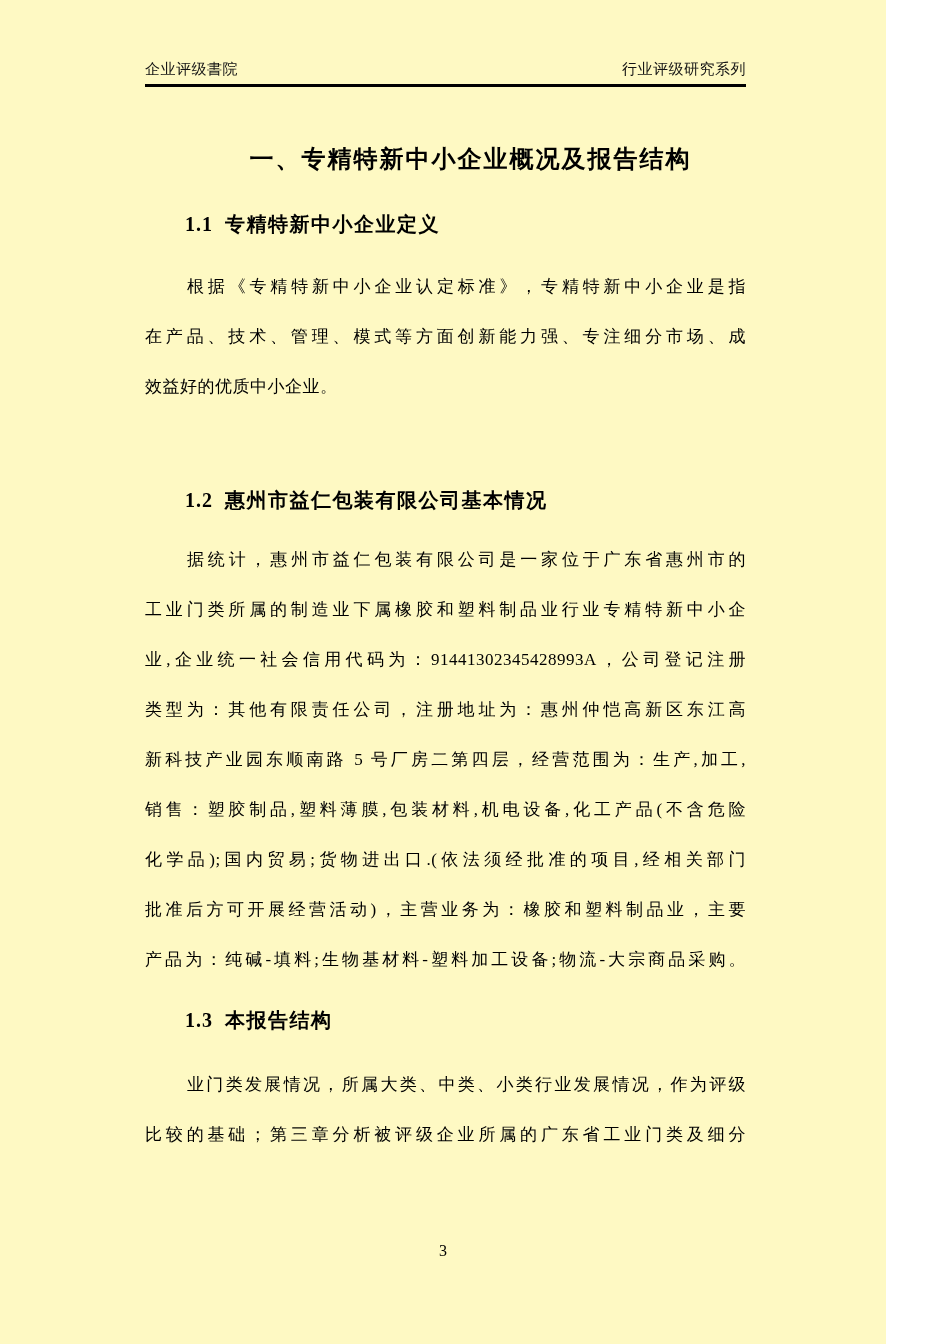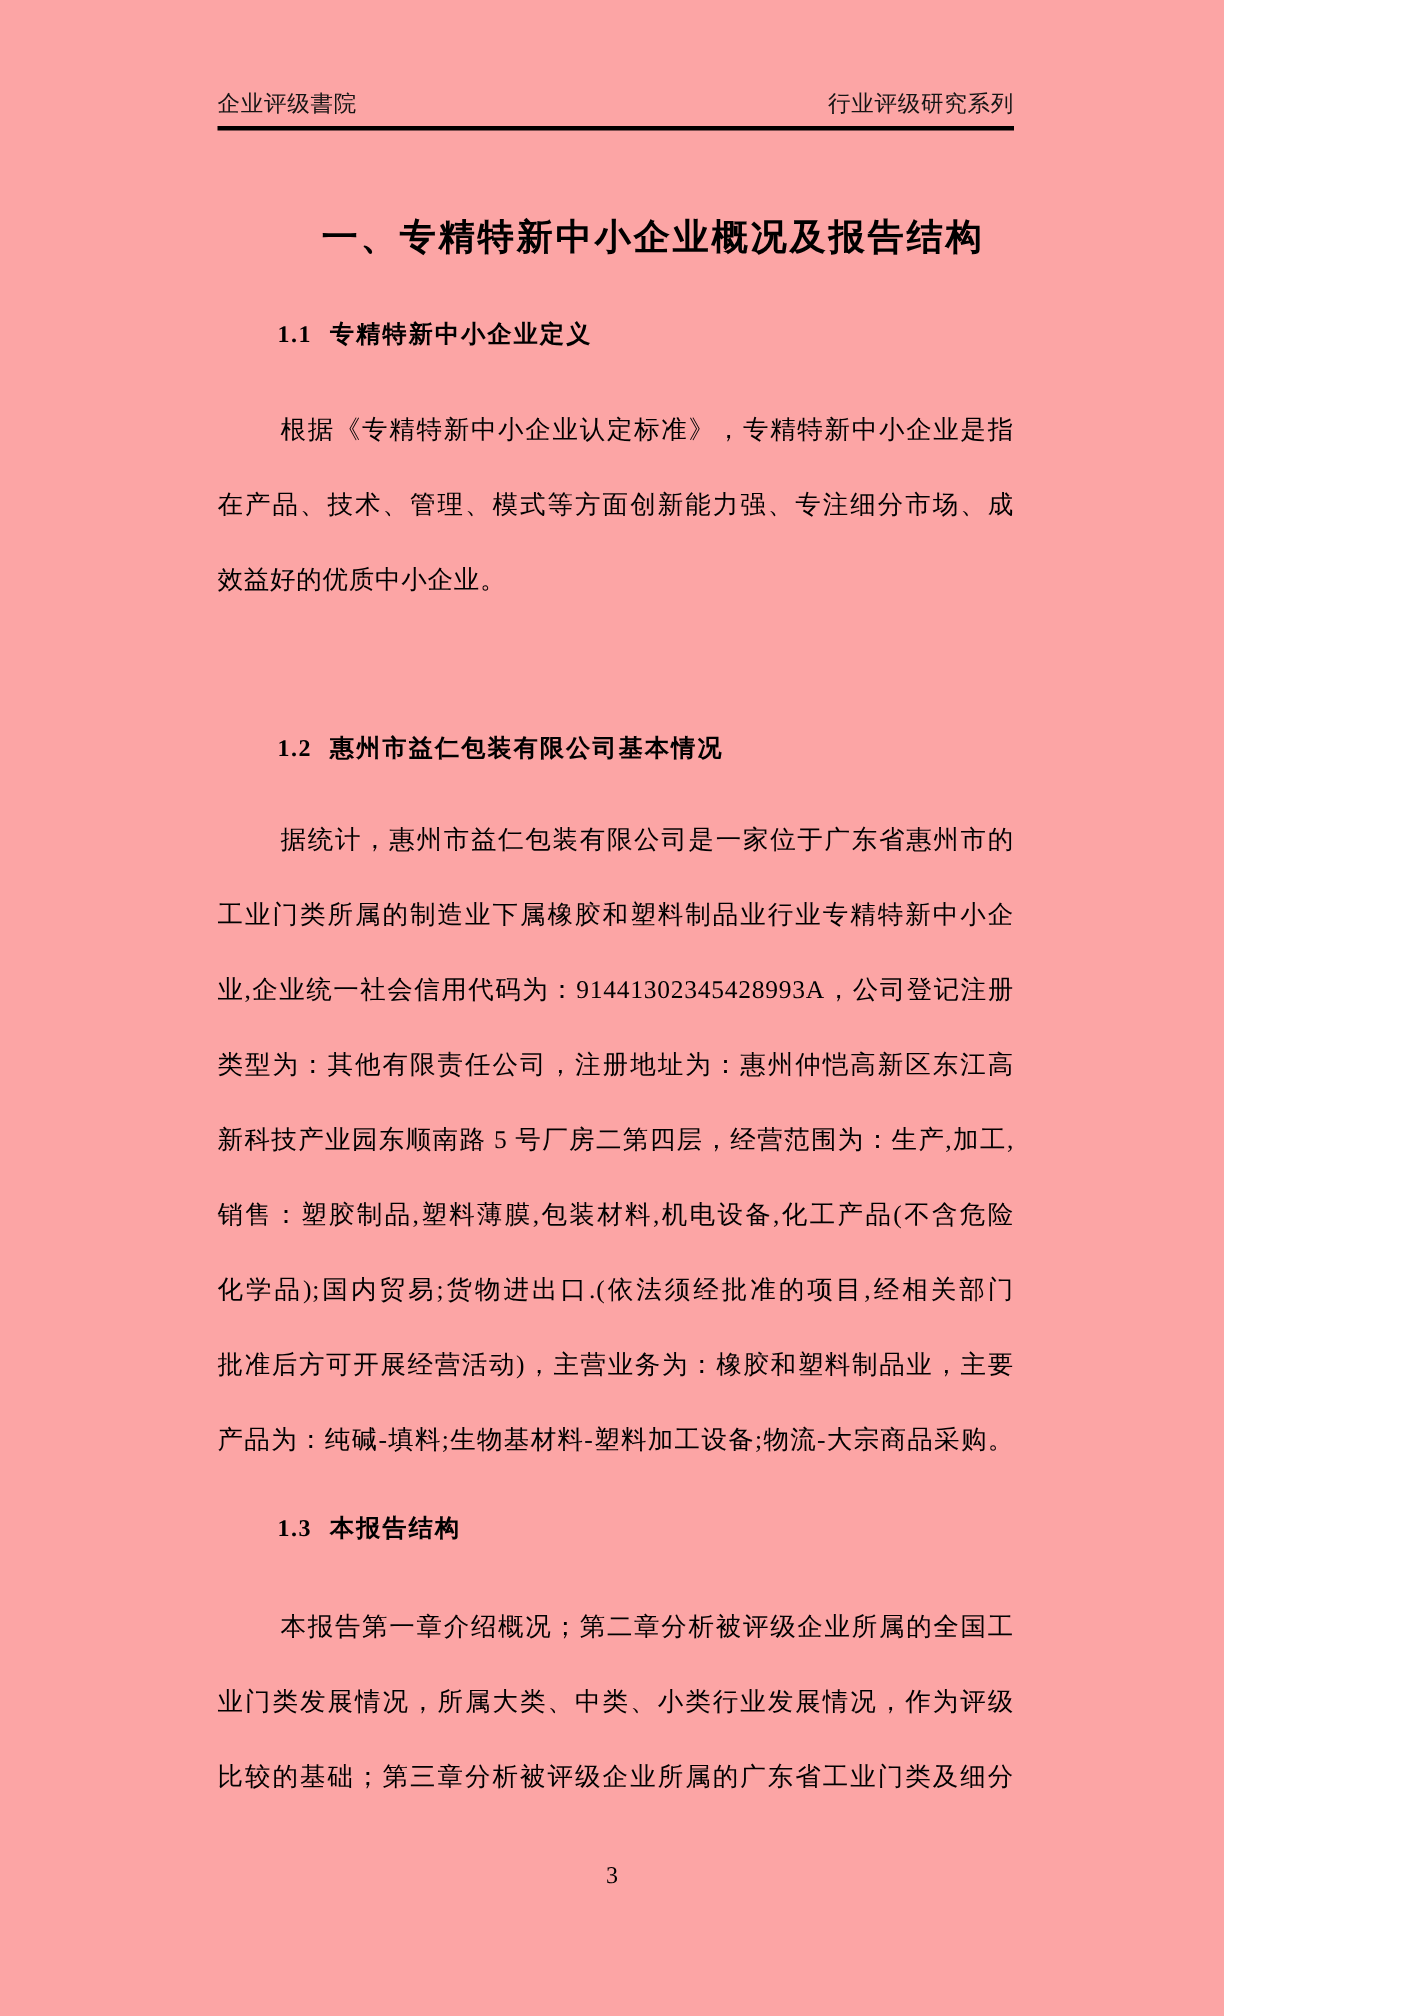--- a/index.html
+++ b/index.html
@@ -2,23 +2,23 @@
 <html><head>
 <meta charset="utf-8">
 <style>
   html, body {
     margin: 0;
     padding: 0;
     background: #ffffff;
   }
   .page {
     position: relative;
-    width: 816px;
+    width: 886px;
     height: 1344px;
-    background: #fca5a5;
+    background: #fef9c3;
     overflow: hidden;
     color: #000;
   }
 
   
   .header {
     position: absolute;
     left: 145px;
     right: 140px;
     top: 60px;
@@ -51,21 +51,21 @@
   }
 
   
   .sec-heading {
     position: absolute;
     left: 145px;
     right: 140px;
     padding-left: 40px;
     font-family: "Liberation Sans", sans-serif;
     font-weight: 700;
-    font-size: 16px;
+    font-size: 20px;
     line-height: 30px;
     color: #000;
     letter-spacing: 1.5px;
   }
   .sec-heading .num {
     font-family: "Liberation Serif", serif;
     font-weight: 700;
     margin-right: 12px;
     letter-spacing: 1px;
   }
@@ -150,20 +150,19 @@
       <div class="line">化学品);国内贸易;货物进出口.(依法须经批准的项目,经相关部门</div>
       <div class="line">批准后方可开展经营活动)，主营业务为：橡胶和塑料制品业，主要</div>
       <div class="line">产品为：纯碱-填料;生物基材料-塑料加工设备;物流-大宗商品采购。</div>
     </div>
 
   <div class="sec-heading" id="heading-3">
     <span class="num">1.3</span><span class="ht">本报告结构</span>
   </div>
 
   <div class="para" id="para-3">
-      <div class="line">本报告第一章介绍概况；第二章分析被评级企业所属的全国工</div>
       <div class="line">业门类发展情况，所属大类、中类、小类行业发展情况，作为评级</div>
       <div class="line">比较的基础；第三章分析被评级企业所属的广东省工业门类及细分</div>
     </div>
 
   <div class="footer">3</div>
 
 </div>
 
 </body></html>

